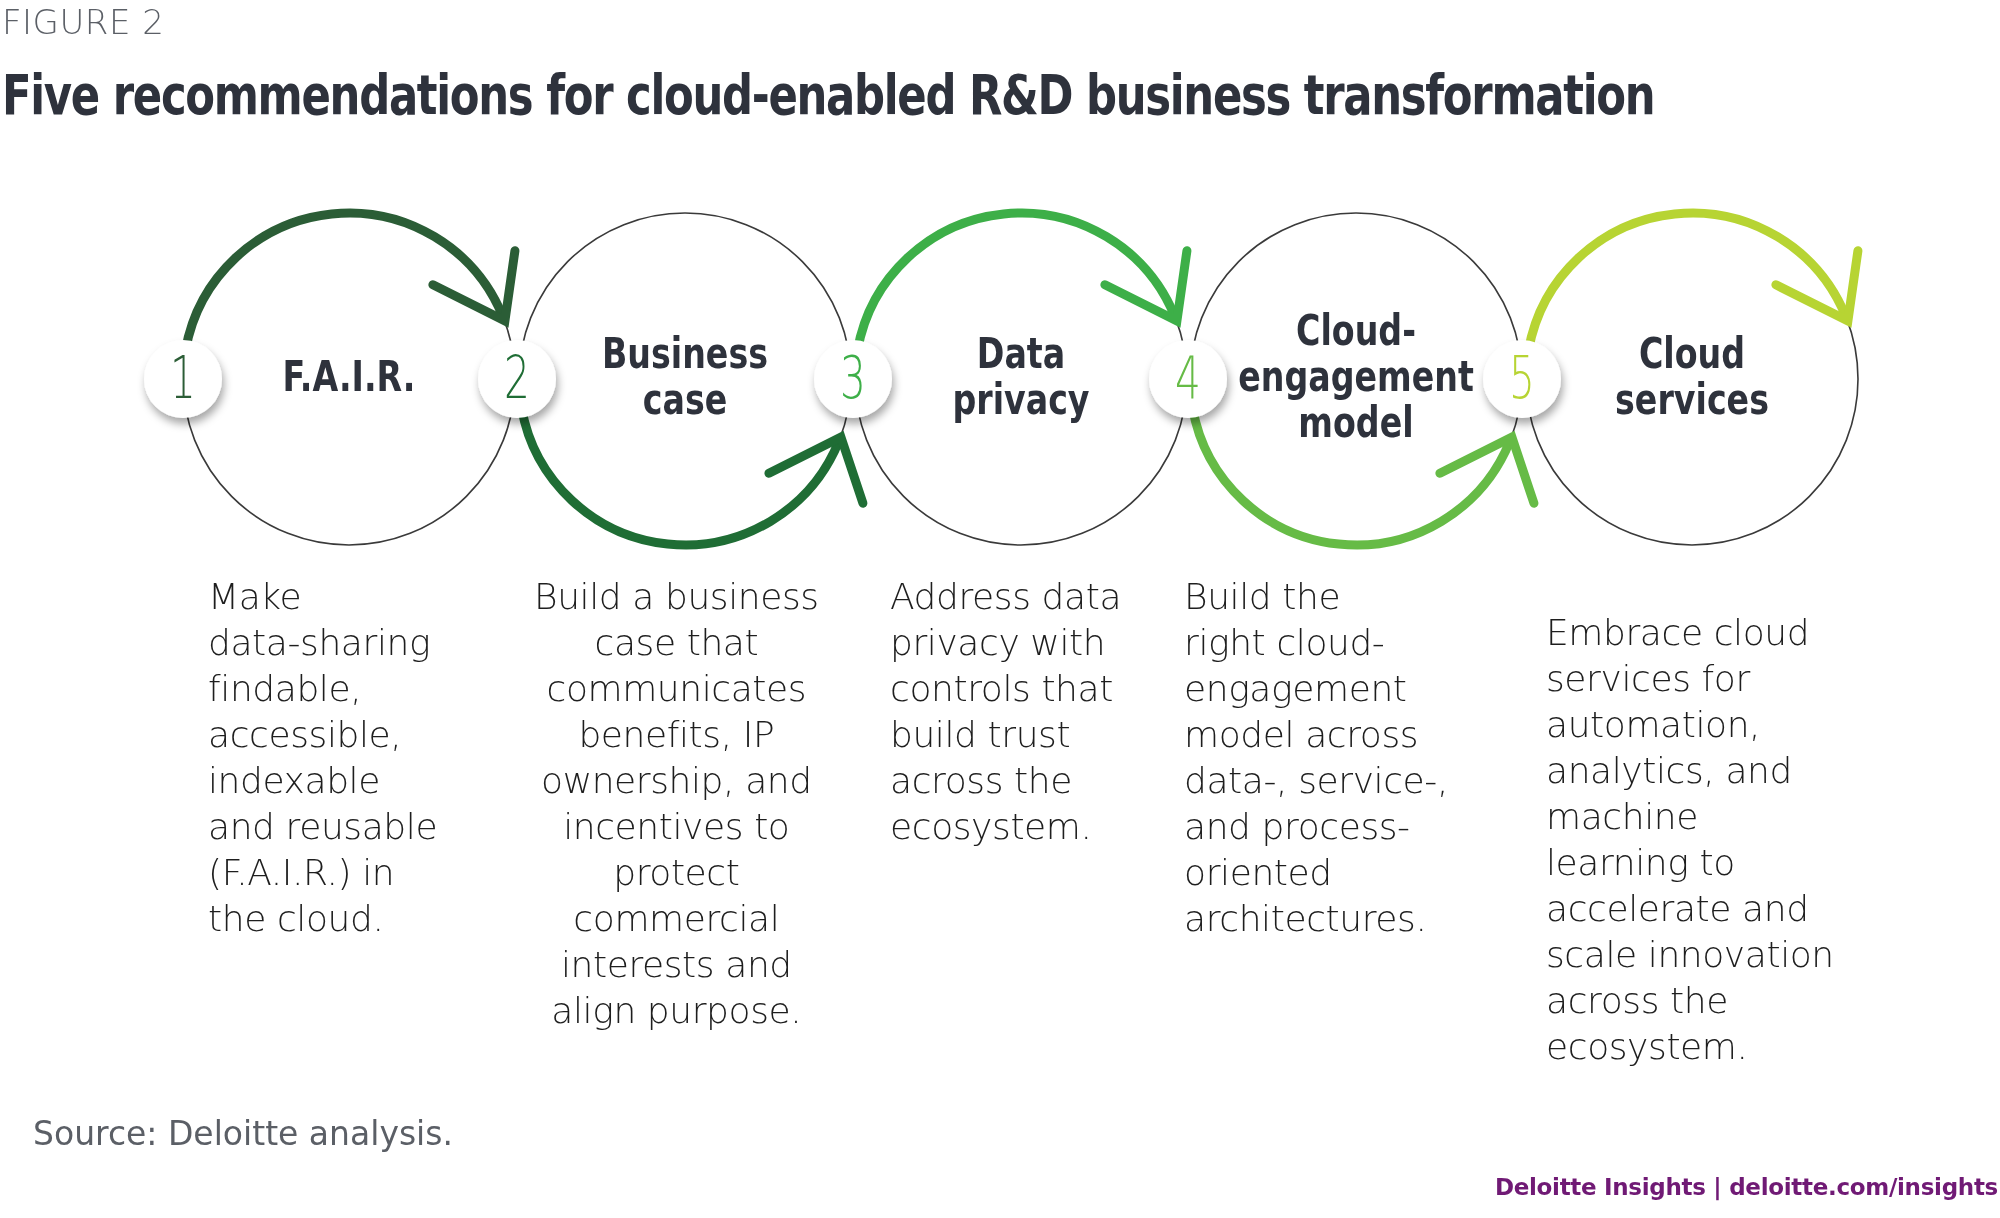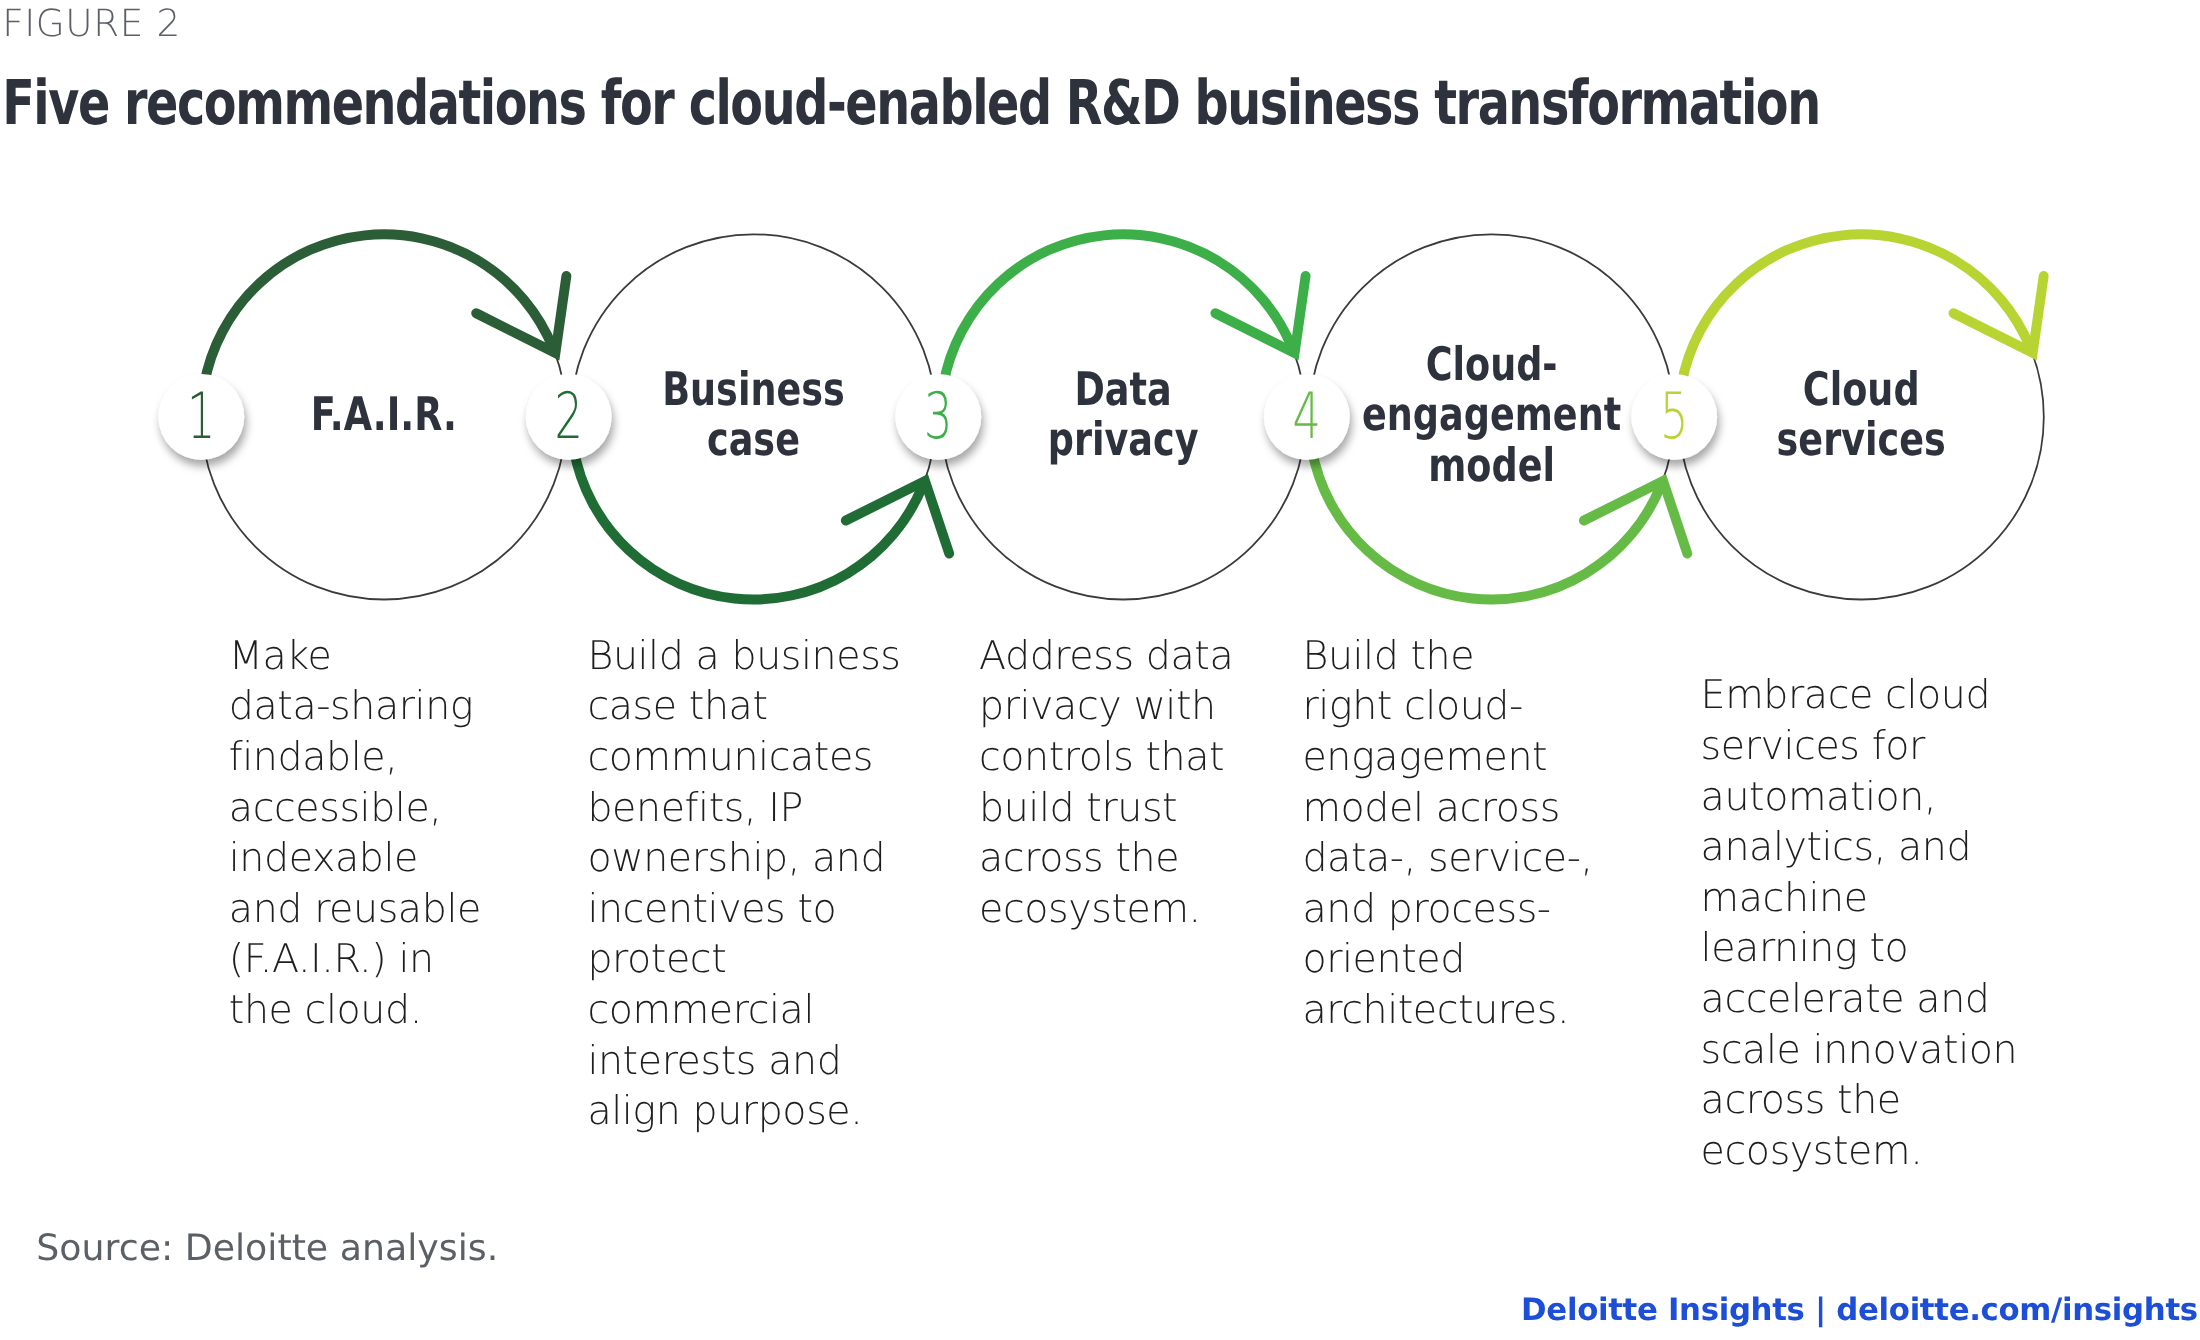--- a/index.html
+++ b/index.html
@@ -2,21 +2,21 @@
 <html><head>
 <meta charset="utf-8">
 <style>
   html,body{margin:0;padding:0;background:#fff;}
   body{width:2000px;height:1218px;position:relative;overflow:hidden;font-family:"Liberation Sans",sans-serif;color:#222;}
   .fig-label{position:absolute;left:2px;top:2px;font-size:34px;color:#5b5f66;letter-spacing:0.5px;font-family:"DejaVu Sans",sans-serif;font-weight:300;text-align:right;}
   .title{position:absolute;left:2px;top:62px;font-size:56px;font-weight:bold;color:#2e323c;font-family:"DejaVu Sans Condensed","DejaVu Sans",sans-serif;letter-spacing:-1.5px;transform:scaleX(0.86);transform-origin:left top;white-space:nowrap;}
   svg.diagram{position:absolute;left:0;top:0;}
   .body-col{position:absolute;top:574px;font-size:36px;line-height:46px;color:#1e1e1e;font-family:"DejaVu Sans",sans-serif;font-weight:300;white-space:pre-line;letter-spacing:-0.4px;}
   .source{position:absolute;left:0;top:1114px;font-size:33px;color:#5b5f66;font-family:"DejaVu Sans",sans-serif;padding-left:33px;}
-  .footer{position:absolute;right:2px;top:1174px;font-size:28px;color:#1d4ed8;font-family:"DejaVu Sans",sans-serif;font-weight:bold;letter-spacing:-0.3px;}
+  .footer{position:absolute;right:2px;top:1174px;font-size:23px;color:#701a75;font-family:"DejaVu Sans",sans-serif;font-weight:bold;letter-spacing:-0.3px;}
   .step-title{position:absolute;text-align:center;font-weight:bold;color:#2e323c;font-family:"DejaVu Sans Condensed","DejaVu Sans",sans-serif;font-size:42px;line-height:46px;white-space:pre-line;transform:translate(-50%,-50%) scaleX(0.88);}
   .badge-num{position:absolute;font-family:"DejaVu Sans",sans-serif;font-weight:200;font-size:58px;transform:translate(-50%,-50%) scaleX(0.7);line-height:1;}
 </style>
 </head>
 <body>
 
 <div class="fig-label">FIGURE 2</div>
 <div class="title">Five recommendations for cloud-enabled R&amp;D business transformation</div>
 
 <svg class="diagram" width="2000" height="1218" viewBox="0 0 2000 1218">
@@ -72,21 +72,21 @@
   </div>
 
 <div class="body-col" style="left:208px;">Make
 data-sharing
 findable,
 accessible,
 indexable
 and reusable
 (F.A.I.R.) in
 the cloud.</div>
-<div class="body-col" style="left:534px;">Build a business
+<div class="body-col" style="left:534px;text-align:center;">Build a business
 case that
 communicates
 benefits, IP
 ownership, and
 incentives to
 protect
 commercial
 interests and
 align purpose.</div>
 <div class="body-col" style="left:890px;">Address data

